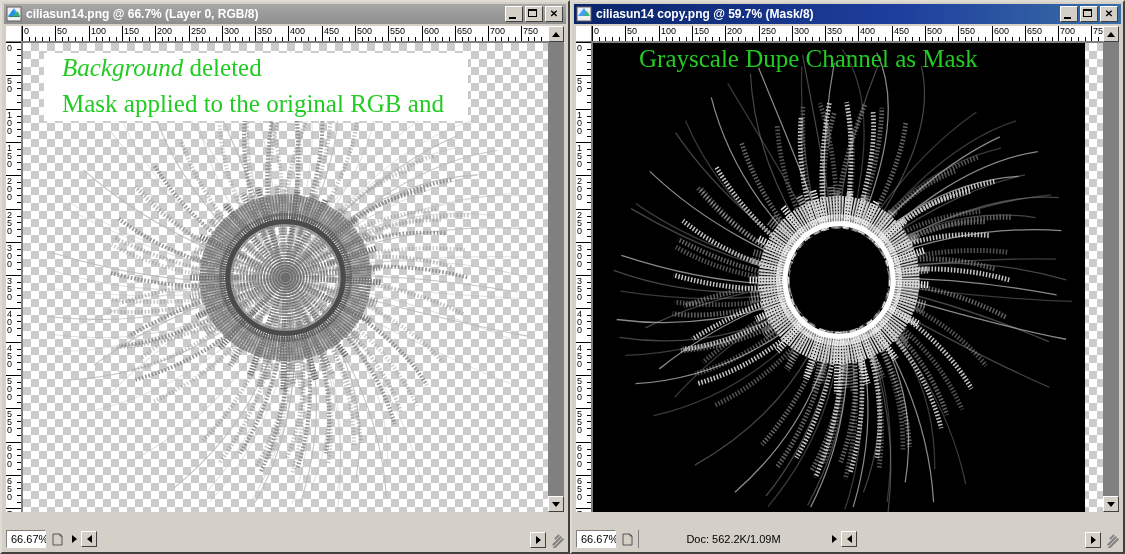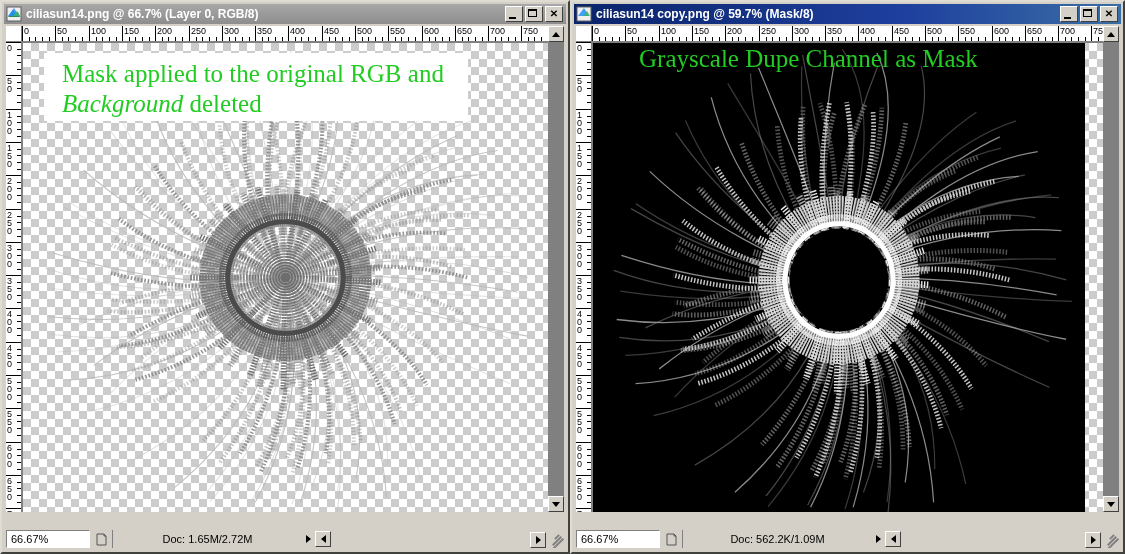--- a/index.html
+++ b/index.html
@@ -119,21 +119,21 @@
 
   .vtrack{position:absolute;width:16px;background:#808080;}
   .htrack{position:absolute;height:16px;background:#d4d0c8;}
 
   
   .statusbar{
     position:absolute;left:4px;bottom:4px;height:18px;
     background:#d4d0c8;display:flex;align-items:stretch;
   }
   .zoomfield{
-    width:84px;background:#ffffff;
+    width:40px;background:#ffffff;
     border-top:1px solid #808080;border-left:1px solid #808080;
     border-right:1px solid #ffffff;border-bottom:1px solid #ffffff;
     box-sizing:border-box;
     display:flex;align-items:center;padding-left:4px;
     font-size:11px;font-family:"Liberation Sans",sans-serif;color:#000;
   }
   .stbtn{
     width:22px;display:flex;align-items:center;justify-content:center;
     background:#d4d0c8;
   }
@@ -447,45 +447,44 @@
             <circle cx="260" cy="240" r="57" fill="none" stroke="#4b4b4b" stroke-width="5"></circle>
             <circle cx="260" cy="240" r="53.5" fill="none" stroke="#8a8a8a" stroke-width="2.5" stroke-dasharray="1 1"></circle>
           </g>
         </defs>
         <use href="#ciliaL"></use>
         <use href="#ciliaL" transform="rotate(12 260 240)" opacity="0.55"></use>
         <use href="#ciliaL" transform="rotate(-9 260 240)" opacity="0.45"></use>
       </svg>
 
       <div style="position:absolute;left:21px;top:10px;width:424px;height:68px;background:#ffffff;">
-        <div style="font-family:'Liberation Serif',serif;font-size:25px;color:#22cc22;line-height:30px;padding:6px 0 0 18px;white-space:nowrap;">Mask applied to the original RGB and</div>
         <div style="font-family:'Liberation Serif',serif;font-size:25px;color:#22cc22;line-height:30px;padding:0 0 0 18px;white-space:nowrap;">
           <span style="font-style:italic;">Background</span><span> deleted</span>
         </div>
+        <div style="font-family:'Liberation Serif',serif;font-size:25px;color:#22cc22;line-height:30px;padding:6px 0 0 18px;white-space:nowrap;">Mask applied to the original RGB and</div>
       </div>
     </div>
 
     <div class="vtrack" style="right:4px;top:24px;bottom:40px;">
       <div class="sbtn" style="left:0;top:0;width:16px;height:16px;">
           <i class="arrow ar-up"></i>
         </div>
       <div class="sbtn" style="left:0;bottom:0;width:16px;height:16px;">
           <i class="arrow ar-down"></i>
         </div>
     </div>
 
     <div class="statusbar" style="width:470px;">
       <div class="zoomfield">66.67%</div>
       <div class="stbtn">
         <svg width="13" height="13" viewBox="0 0 13 13">
           <path d="M2 1 h7 l2 2 v9 h-9 z" fill="#d4d0c8" stroke="#555" stroke-width="1"></path>
           <path d="M9 1 v2 h2" fill="none" stroke="#555" stroke-width="1"></path>
         </svg>
       </div>
-      <div class="docinfo">Doc: 1.65M/2.72M</div>
       <div class="trisep">
         <i class="arrow ar-right"></i>
       </div>
       <div class="sbtn" style="position:relative;width:16px;height:16px;flex:0 0 auto;align-self:center;">
           <i class="arrow ar-left"></i>
         </div>
       <div class="htrack" style="position:relative;flex:1 1 auto;height:auto;background:#d4d0c8;"></div>
     </div>
     <div class="sbtn" style="right:22px;bottom:4px;width:16px;height:16px;">
         <i class="arrow ar-right"></i>

